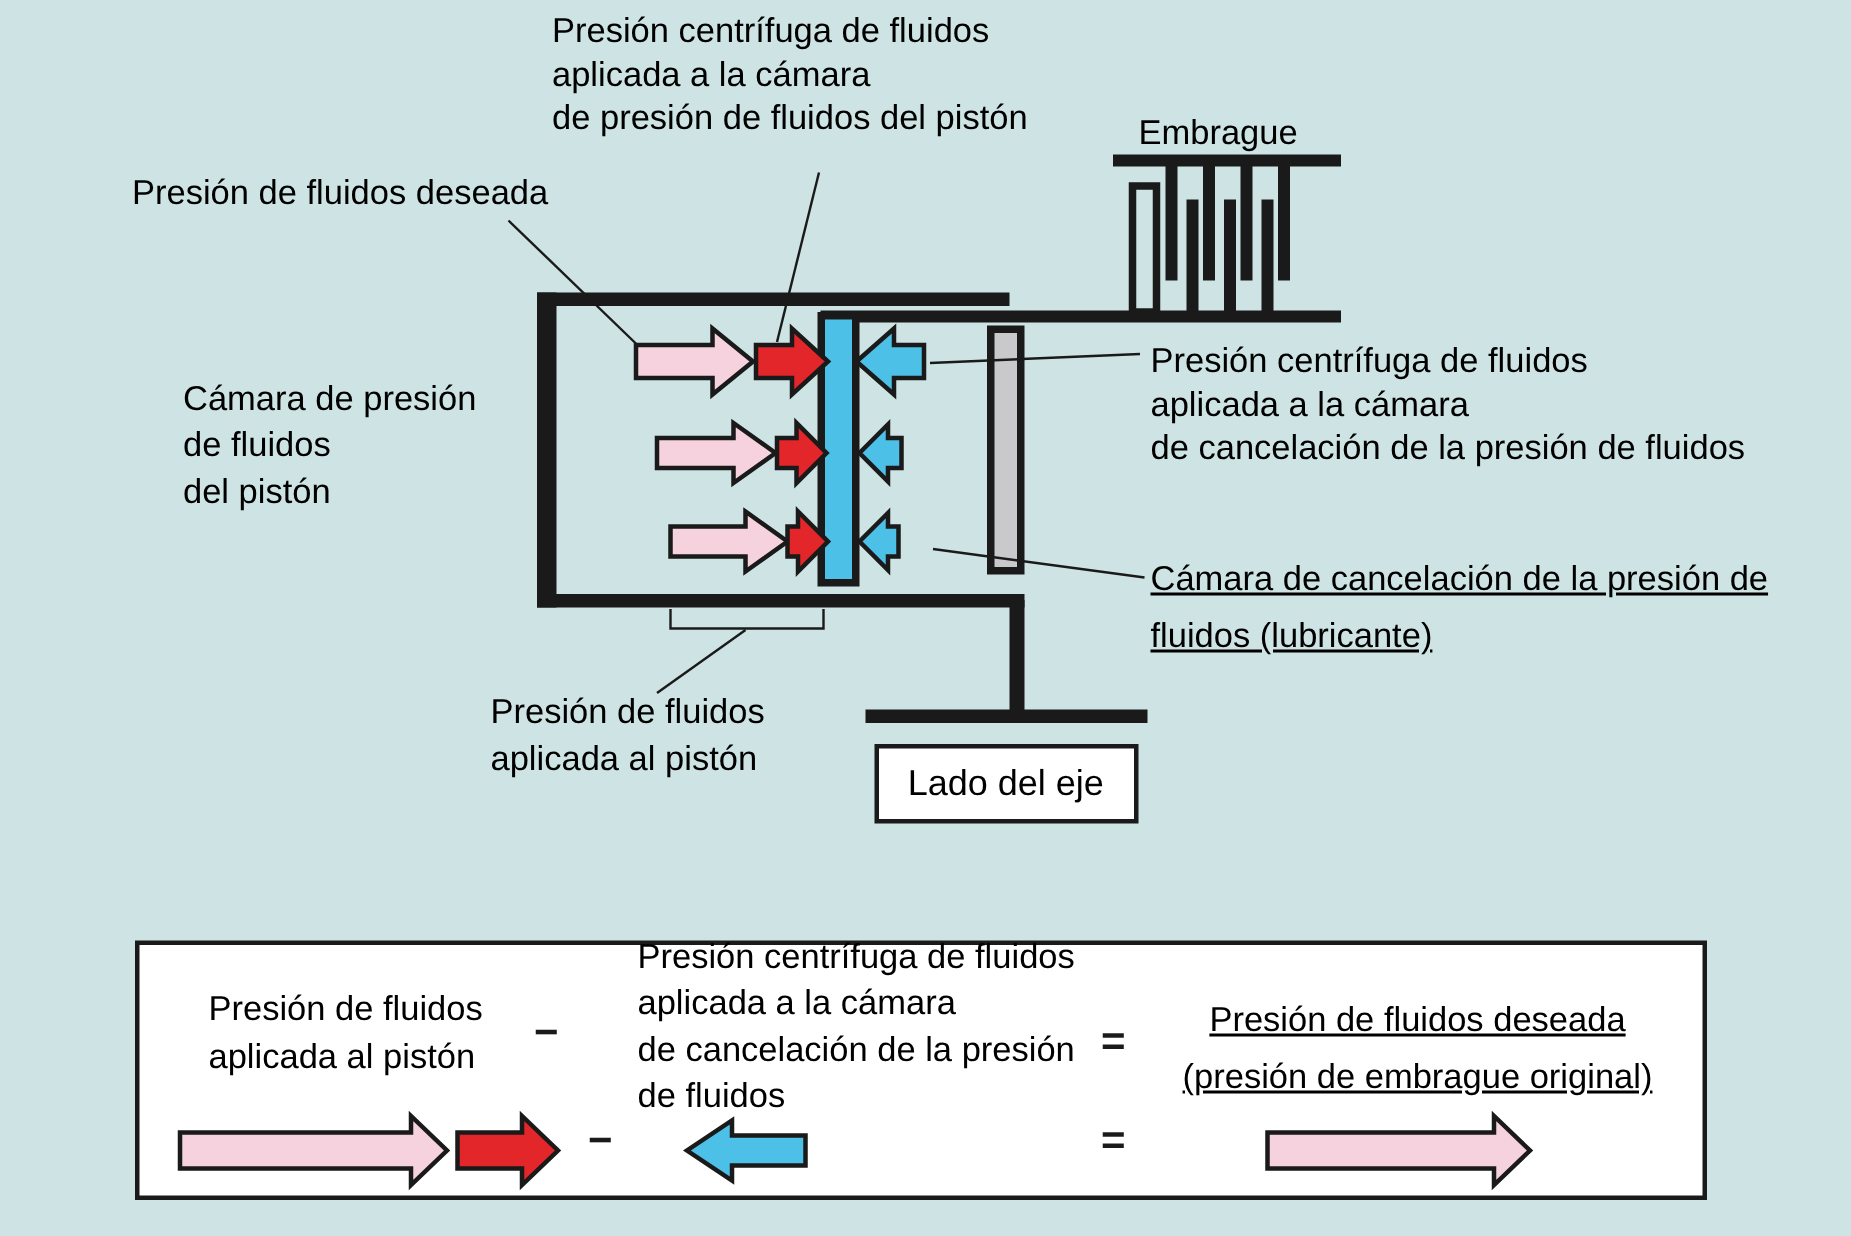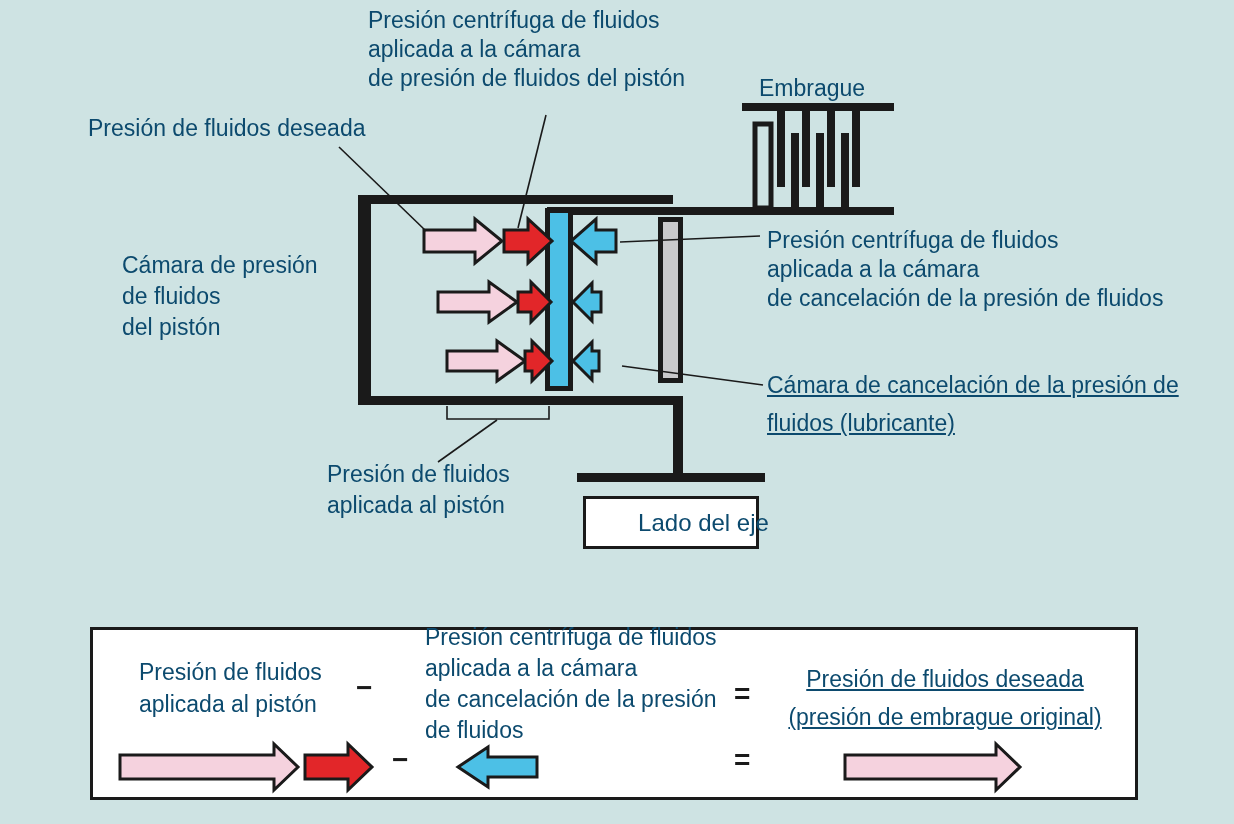--- a/index.html
+++ b/index.html
@@ -7,21 +7,21 @@
   .stage{
     position:relative;
     width:1234px;height:824px;
     overflow:hidden;
   }
   .stage svg{position:absolute;left:0;top:0;}
   .lbl{
     position:absolute;
     font-size:23px;
     line-height:29px;
-    color:#0c4a6e;
+    color:#000000;
     white-space:pre-line;
   }
   .lh31{line-height:31px;}
   .lh30{line-height:38px;text-decoration:underline;}
   .lh32{line-height:32px;}
   .sign{
     position:absolute;
     font-size:28px;
     font-weight:bold;
     color:#1a1a1a;
@@ -104,21 +104,21 @@
   <div class="lbl lh31" style="left:122px;top:250px;">Cámara de presión
 de fluidos
 del pistón</div>
   <div class="lbl" style="left:767px;top:226px;">Presión centrífuga de fluidos
 aplicada a la cámara
 de cancelación de la presión de fluidos</div>
   <div class="lbl lh30" style="left:767px;top:366px;">Cámara de cancelación de la presión de
 fluidos (lubricante)</div>
   <div class="lbl lh31" style="left:327px;top:459px;">Presión de fluidos
 aplicada al pistón</div>
-  <div class="lbl center-box" style="left:617px;top:497px;width:173px;height:50px;">Lado del eje</div>
+  <div class="lbl center-box" style="left:584px;top:497px;width:173px;height:50px;">Lado del eje</div>
 
   <div class="lbl lh32" style="left:139px;top:656px;">Presión de fluidos
 aplicada al pistón</div>
   <div class="sign" style="left:356px;top:674px;">−</div>
   <div class="lbl lh31" style="left:425px;top:622px;">Presión centrífuga de fluidos
 aplicada a la cámara
 de cancelación de la presión
 de fluidos</div>
   <div class="sign" style="left:734px;top:680px;">=</div>
   <div class="lbl lh30 centered" style="left:780px;top:660px;width:330px;">Presión de fluidos deseada

